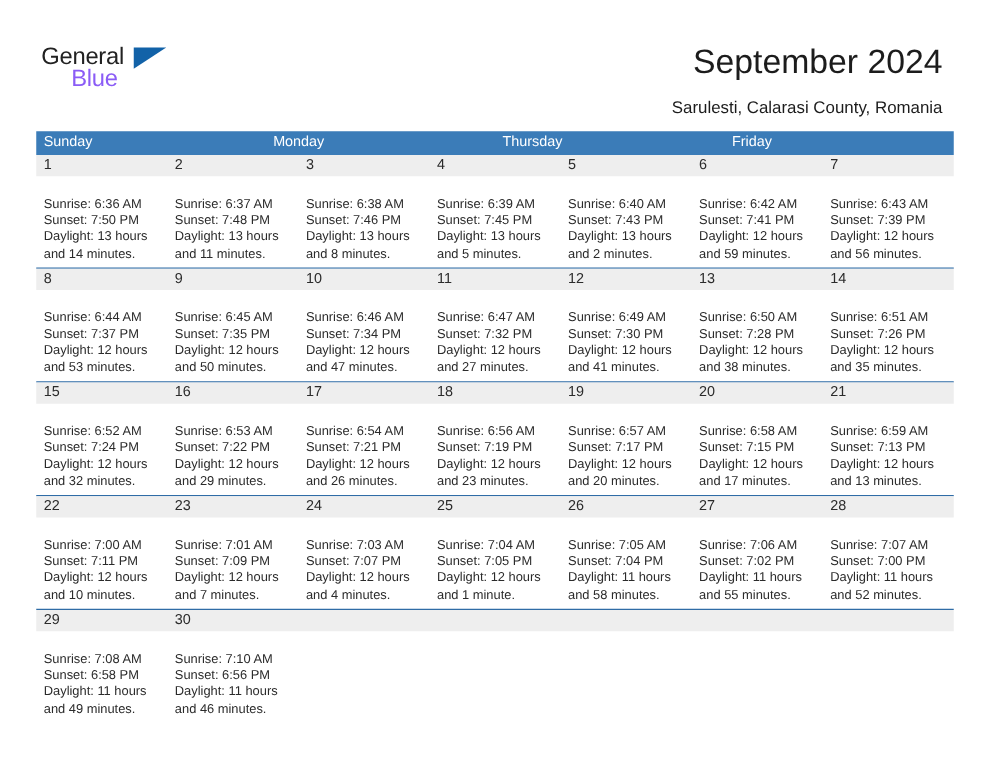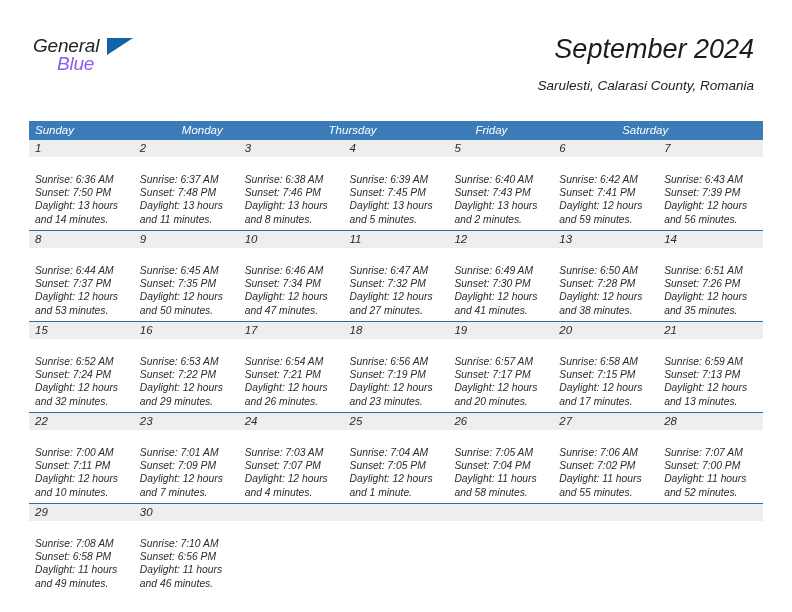--- a/index.html
+++ b/index.html
@@ -13,21 +13,20 @@
     height: 612px;
     font-family: "Liberation Sans", sans-serif;
     color: #1a1a1a;
     overflow: hidden;
   }
   .page {
     position: relative;
     width: 792px;
     height: 610px;
     box-sizing: border-box;
-    font-style: italic;
   }
 
   
   .header {
     position: absolute;
     left: 0;
     top: 0;
     width: 792px;
     height: 100px;
   }
@@ -94,21 +93,20 @@
   .calendar {
     position: absolute;
     left: 29px;
     top: 105px;
     width: 734px;
   }
   .dow-row {
     display: flex;
     background: #3b7cb8;
     height: 19px;
-    margin-top: 16px;
   }
   .dow {
     flex: 1 1 0;
     box-sizing: border-box;
     color: #ffffff;
     font-size: 11.5px;
     line-height: 19px;
     padding-left: 6px;
     white-space: nowrap;
     overflow: hidden;
@@ -178,21 +176,20 @@
     <div class="subtitle">Sarulesti, Calarasi County, Romania</div>
   </div>
 
   <div class="calendar">
 
     <div class="dow-row">
       <div class="dow">Sunday</div>
       <div class="dow">Monday</div>
       <div class="dow">Thursday</div>
       <div class="dow">Friday</div>
-      <div class="dow">Saturday</div>
     </div>
 
     <div id="weeks-container">
         <div class="week first">
           <div class="day">
             <div class="day-num">1</div>
             <div class="day-info">
               <div>Sunrise: 6:36 AM</div>
               <div>Sunset: 7:50 PM</div>
               <div>Daylight: 13 hours</div>

